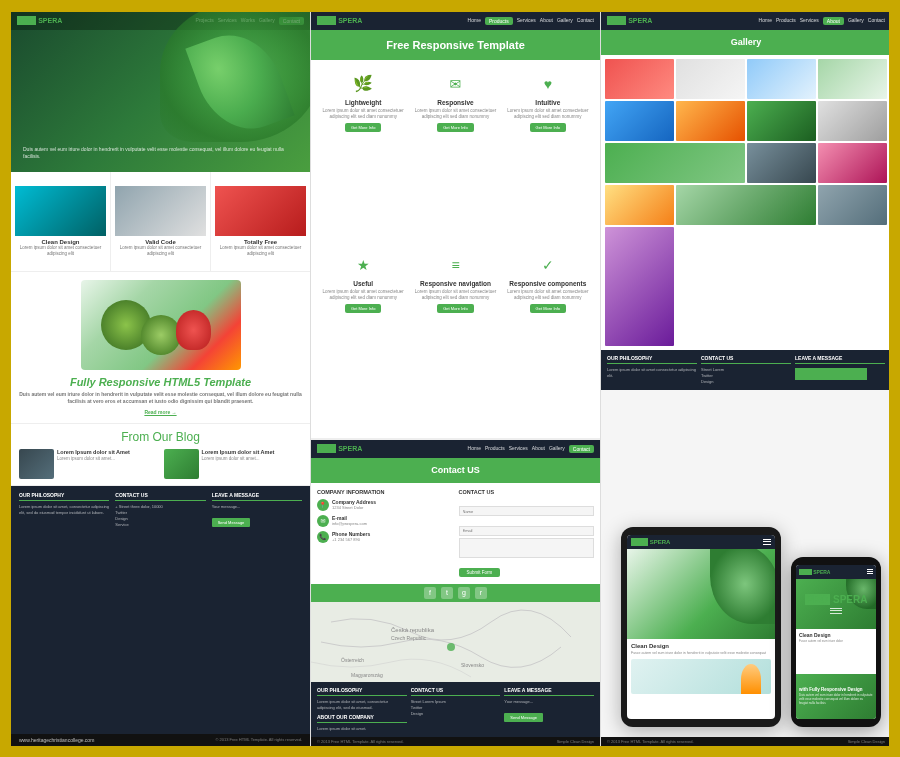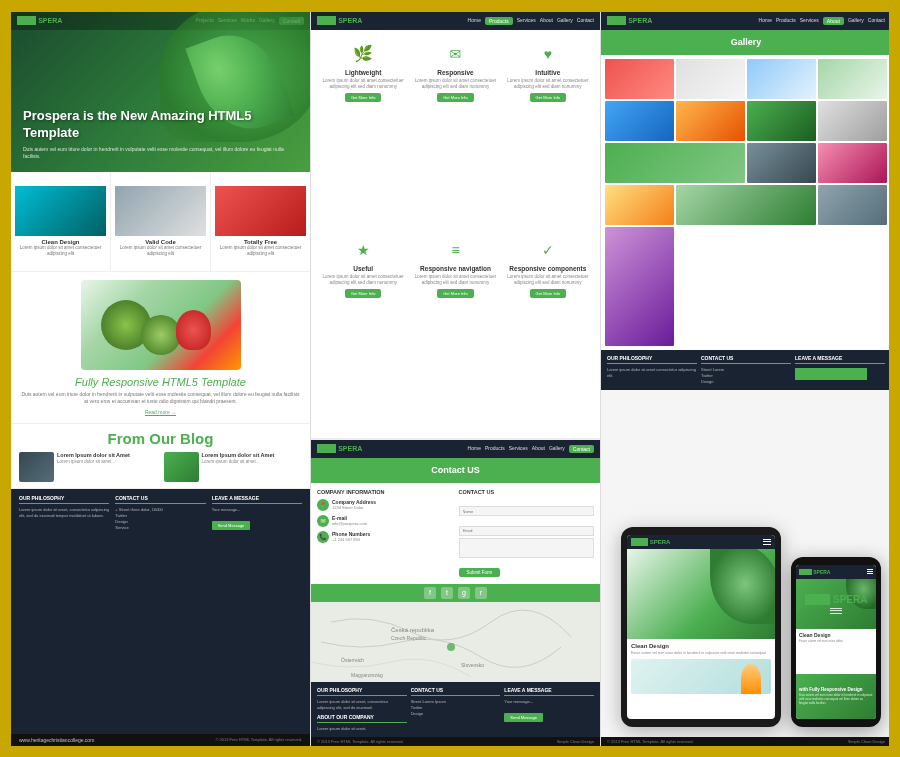--- a/index.html
+++ b/index.html
@@ -169,20 +169,21 @@
       font-weight: bold;
     }
 
     
     .fruit-section {
       padding: 8px;
       display: flex;
       flex-direction: column;
       align-items: center;
       border-bottom: 1px solid #eee;
+      font-weight: bold;
     }
     .fruit-img {
       width: 160px;
       height: 90px;
       background: linear-gradient(135deg, #e8f5e9 0%, #a5d6a7 30%, #81c784 60%, #f44336 80%, #ff9800 100%);
       border-radius: 4px;
       margin-bottom: 6px;
       position: relative;
       overflow: hidden;
     }
@@ -226,25 +227,24 @@
       color: #4caf50;
       text-decoration: underline;
     }
 
     
     .blog-section {
       padding: 6px 8px;
       border-bottom: 1px solid #eee;
     }
     .blog-title {
-      font-size: 15px;
+      font-size: 12px;
       color: #333;
       text-align: center;
       margin-bottom: 5px;
-      font-weight: bold;
     }
     .blog-title span { color: #4caf50; }
     .blog-posts {
       display: flex;
       gap: 6px;
     }
     .blog-post {
       flex: 1;
       display: flex;
       gap: 3px;
@@ -823,21 +823,20 @@
         <div class="navbar-links">
           <span class="navbar-link">Projects</span>
           <span class="navbar-link">Services</span>
           <span class="navbar-link">Works</span>
           <span class="navbar-link">Gallery</span>
           <span class="navbar-btn">Contact</span>
         </div>
       </div>
       <div class="hero-bg-leaf"></div>
       <div class="hero-leaf2"></div>
-      <div class="hero-title">Prospera is the New Amazing HTML5 Template</div>
       <div class="hero-subtitle">Duis autem vel eum iriure dolor in hendrerit in vulputate velit esse molestie consequat, vel illum dolore eu feugiat nulla facilisis.</div>
     </div>
 
     <div class="features-row">
       <div class="feature-item">
         <div class="feature-img feature-img-cyan"></div>
         <div class="feature-label">Clean Design</div>
         <div class="feature-text">Lorem ipsum dolor sit amet consectetuer adipiscing elit</div>
       </div>
       <div class="feature-item">
@@ -923,20 +922,23 @@
         <div class="links">
           <span class="link">Home</span>
           <span class="active-link">Products</span>
           <span class="link">Services</span>
           <span class="link">About</span>
           <span class="link">Gallery</span>
           <span class="link">Contact</span>
         </div>
       </div>
 
+      <div class="page-green-header">
+        <div class="page-green-header-text">Free Responsive Template</div>
+      </div>
 
       <div class="features-grid">
         <div class="feature-card">
           <div class="feature-icon">
               <span class="icon-leaf">🌿</span>
             </div>
           <div class="feature-card-title">Lightweight</div>
           <div class="feature-card-text">Lorem ipsum dolor sit amet consectetuer adipiscing elit sed diam nonummy</div>
           <div class="get-more-btn">Get More Info</div>
         </div>

